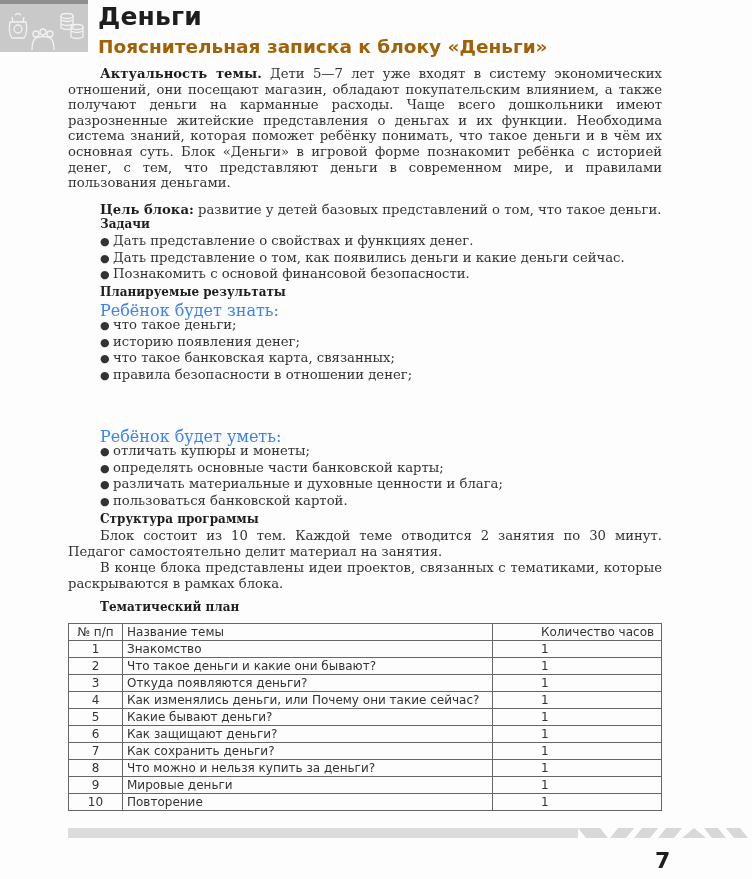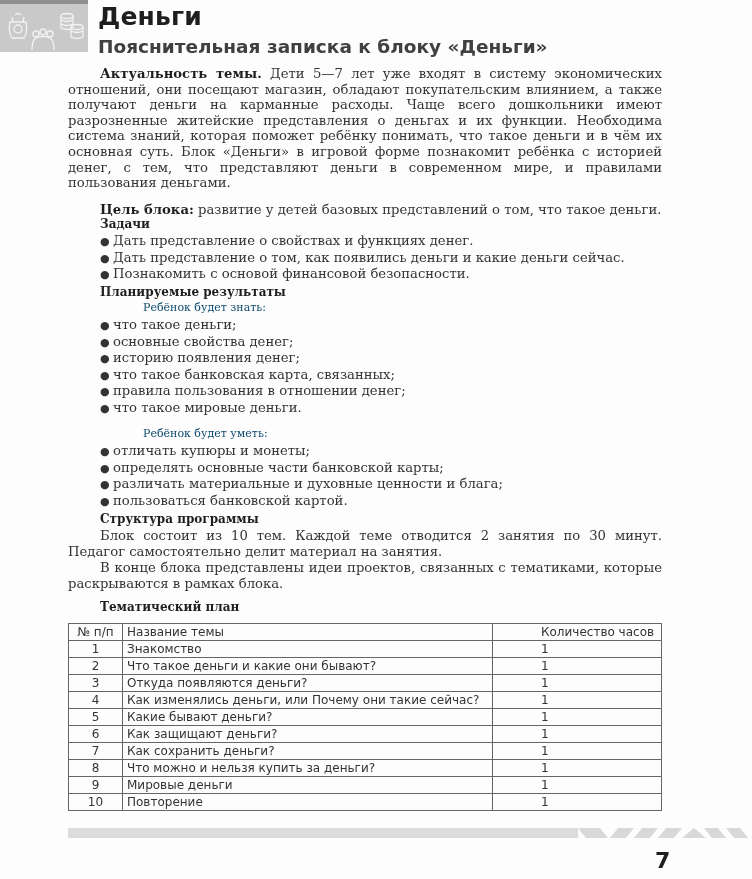--- a/index.html
+++ b/index.html
@@ -12,36 +12,36 @@
   .banner-box { position: absolute; left: 0; top: 4px; width: 88px; height: 48px; background: #c9c9c9; }
   .banner-box svg { position: absolute; left: 0; top: 0; }
   .title {
     position: absolute; left: 98px; top: 2px;
     font-family: "DejaVu Sans", "Liberation Sans", sans-serif; font-weight: bold;
     font-size: 25px; color: #1e1e1e; letter-spacing: 0.2px;
   }
   .subtitle {
     position: absolute; left: 98px; top: 36px;
     font-family: "DejaVu Sans", "Liberation Sans", sans-serif; font-weight: bold;
-    font-size: 18.5px; color: #404040;
+    font-size: 18.5px; color: #a16207;
   }
   .text {
     position: absolute; left: 68px; width: 594px;
     font-family: "DejaVu Serif", "Liberation Serif", serif;
     font-size: 13.2px; line-height: 15.6px; color: #333;
   }
   .para { text-align: justify; text-align-last: left; }
   .indent { text-indent: 32px; }
   .b { font-weight: bold; color: #1e1e1e; }
   .heading { position: absolute; left: 100px; font-weight: bold; font-size: 12px; color: #1e1e1e; font-family: "DejaVu Serif", "Liberation Serif", serif; }
   .list { position: absolute; left: 100px; margin: 0; padding: 0; list-style: none;
     font-family: "DejaVu Serif", "Liberation Serif", serif; font-size: 13.2px; line-height: 15.6px; color: #333; }
   .list li { white-space: nowrap; }
   .bullet { display: inline-block; width: 13px; font-size: 11px; }
-  .plain { position: absolute; left: 100px; font-size: 11px; color: #0c4a6e; font-family: "DejaVu Serif", "Liberation Serif", serif; white-space: nowrap; margin-left: 43px; }
+  .plain { position: absolute; left: 100px; font-size: 16px; color: #3b82f6; font-family: "DejaVu Serif", "Liberation Serif", serif; white-space: nowrap; }
 
   table.plan {
     position: absolute; left: 68px; top: 623px; width: 594px;
     border-collapse: collapse; border: 1.5px solid #555;
     font-family: "DejaVu Sans", "Liberation Sans", sans-serif; font-size: 12px; color: #333;
   }
   table.plan td { border: 1px solid #666; padding: 0 0 0 4px; height: 16px; line-height: 15px; white-space: nowrap; }
   table.plan td.num { text-align: center; padding: 0; width: 53px; }
   table.plan td.name { width: 365px; }
   table.plan td.hrs { border-left: 1.5px solid #444; padding-left: 48px; }
@@ -93,25 +93,23 @@
 <ul class="list" style="top:233px;">
   <li><span class="bullet">●</span><span>Дать представление о свойствах и функциях денег.</span></li>
   <li><span class="bullet">●</span><span>Дать представление о том, как появились деньги и какие деньги сейчас.</span></li>
   <li><span class="bullet">●</span><span>Познакомить с основой финансовой безопасности.</span></li>
 </ul>
 
 <div class="heading" style="top:285px;">Планируемые результаты</div>
 <div class="plain" style="top:301px;">Ребёнок будет знать:</div>
 <ul class="list" style="top:317px;">
   <li><span class="bullet">●</span><span>что такое деньги;</span></li>
-  <li><span class="bullet">●</span><span>основные свойства денег;</span></li>
   <li><span class="bullet">●</span><span>историю появления денег;</span></li>
   <li><span class="bullet">●</span><span>что такое банковская карта, связанных;</span></li>
-  <li><span class="bullet">●</span><span>правила пользования в отношении денег;</span></li>
-  <li><span class="bullet">●</span><span>что такое мировые деньги.</span></li>
+  <li><span class="bullet">●</span><span>правила безопасности в отношении денег;</span></li>
 </ul>
 <div class="plain" style="top:427px;">Ребёнок будет уметь:</div>
 <ul class="list" style="top:443px;">
   <li><span class="bullet">●</span><span>отличать купюры и монеты;</span></li>
   <li><span class="bullet">●</span><span>определять основные части банковской карты;</span></li>
   <li><span class="bullet">●</span><span>различать материальные и духовные ценности и блага;</span></li>
   <li><span class="bullet">●</span><span>пользоваться банковской картой.</span></li>
 </ul>
 
 <div class="heading" style="top:512px;">Структура программы</div>

